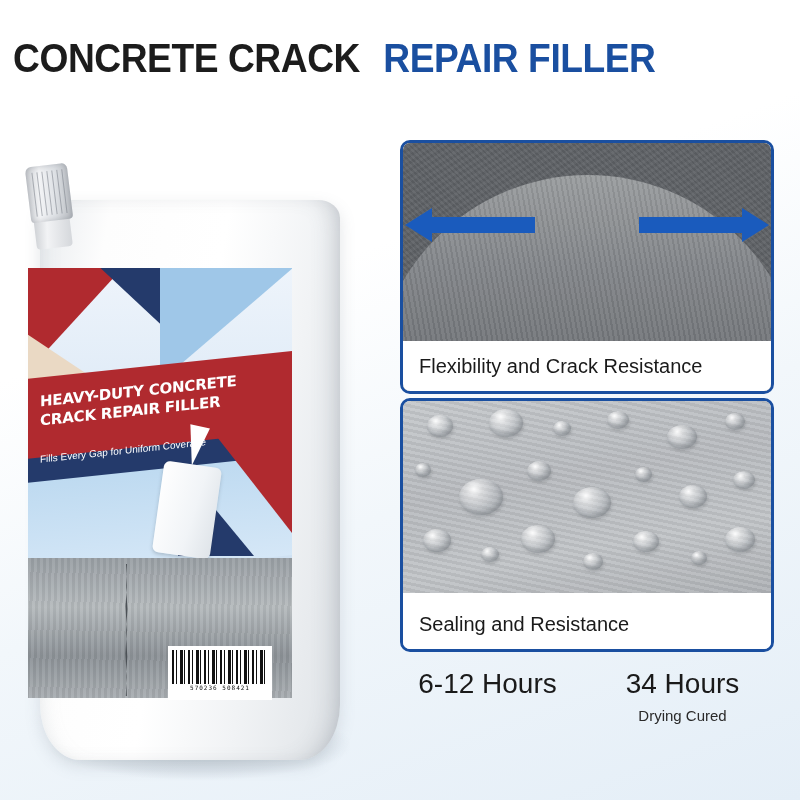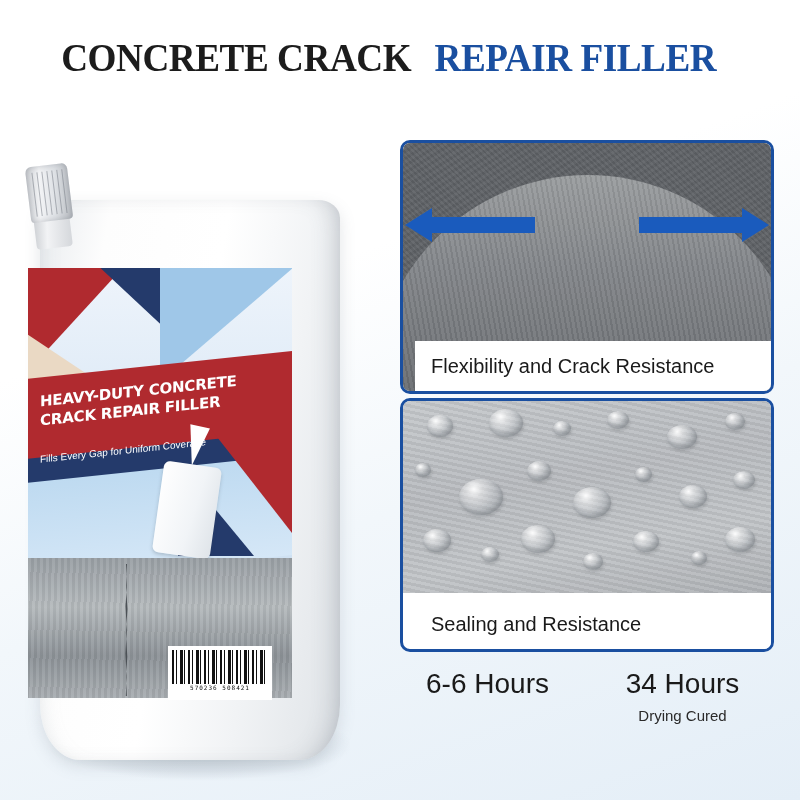--- a/index.html
+++ b/index.html
@@ -20,22 +20,22 @@
     background: linear-gradient(160deg, #ffffff 0%, #ffffff 35%, #f2f7fb 60%, #e4eef7 100%);
     overflow: hidden;
   }
 
   
   #headline {
     position: absolute;
     top: 34px;
     left: 0;
     width: 727px;
-    text-align: right;
-    font-family: Liberation Serif, serif;
+    text-align: left;
+    font-family: Liberation Sans, sans-serif;
     font-weight: bold;
     font-size: 40px;
     letter-spacing: -0.5px;
     line-height: 48px;
     white-space: nowrap;
   }
   #headline .part-dark {
     color: #1c1c1c;
     font-stretch: condensed;
     transform: scaleX(0.93);
@@ -281,21 +281,21 @@
     border: 3px solid #1a4fa0;
     border-radius: 10px;
     overflow: hidden;
   }
   #card-flex { left: 400px; top: 140px; width: 368px; height: 248px; }
   #card-seal { left: 400px; top: 398px; width: 368px; height: 248px; }
 
   .card-photo { position: absolute; left: 0; top: 0; right: 0; height: 192px; }
   .card-caption {
     position: absolute;
-    left: 12px; right: 0; bottom: 0;
+    left: 0; right: 0; bottom: 0;
     height: 50px;
     display: flex;
     align-items: center;
     padding-left: 16px;
     font-family: "Liberation Sans", sans-serif;
     font-size: 20px;
     color: #1a1a1a;
     background: #ffffff;
   }
 
@@ -469,21 +469,21 @@
       <span class="drop" style="left:180px; top:152px; width:20px; height:17px;"></span>
       <span class="drop" style="left:230px; top:130px; width:26px; height:21px;"></span>
       <span class="drop" style="left:288px; top:150px; width:16px; height:14px;"></span>
       <span class="drop" style="left:322px; top:126px; width:30px; height:25px;"></span>
     </div>
     <div class="card-caption">Sealing and Resistance</div>
   </div>
 
   <div id="stats">
     <div class="stat">
-      <div class="big">6-6 Hours</div>
+      <div class="big">6-12 Hours</div>
     </div>
     <div class="stat">
       <div class="big">34 Hours</div>
       <div class="small">Drying Cured</div>
     </div>
   </div>
 
 </div>
 
 </body></html>

